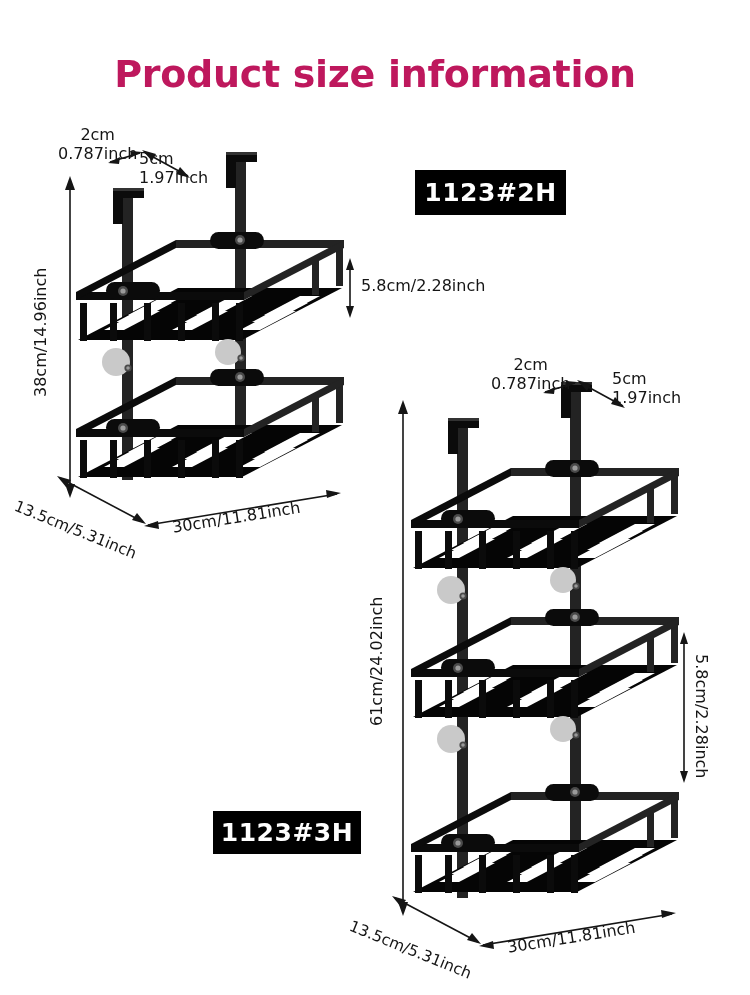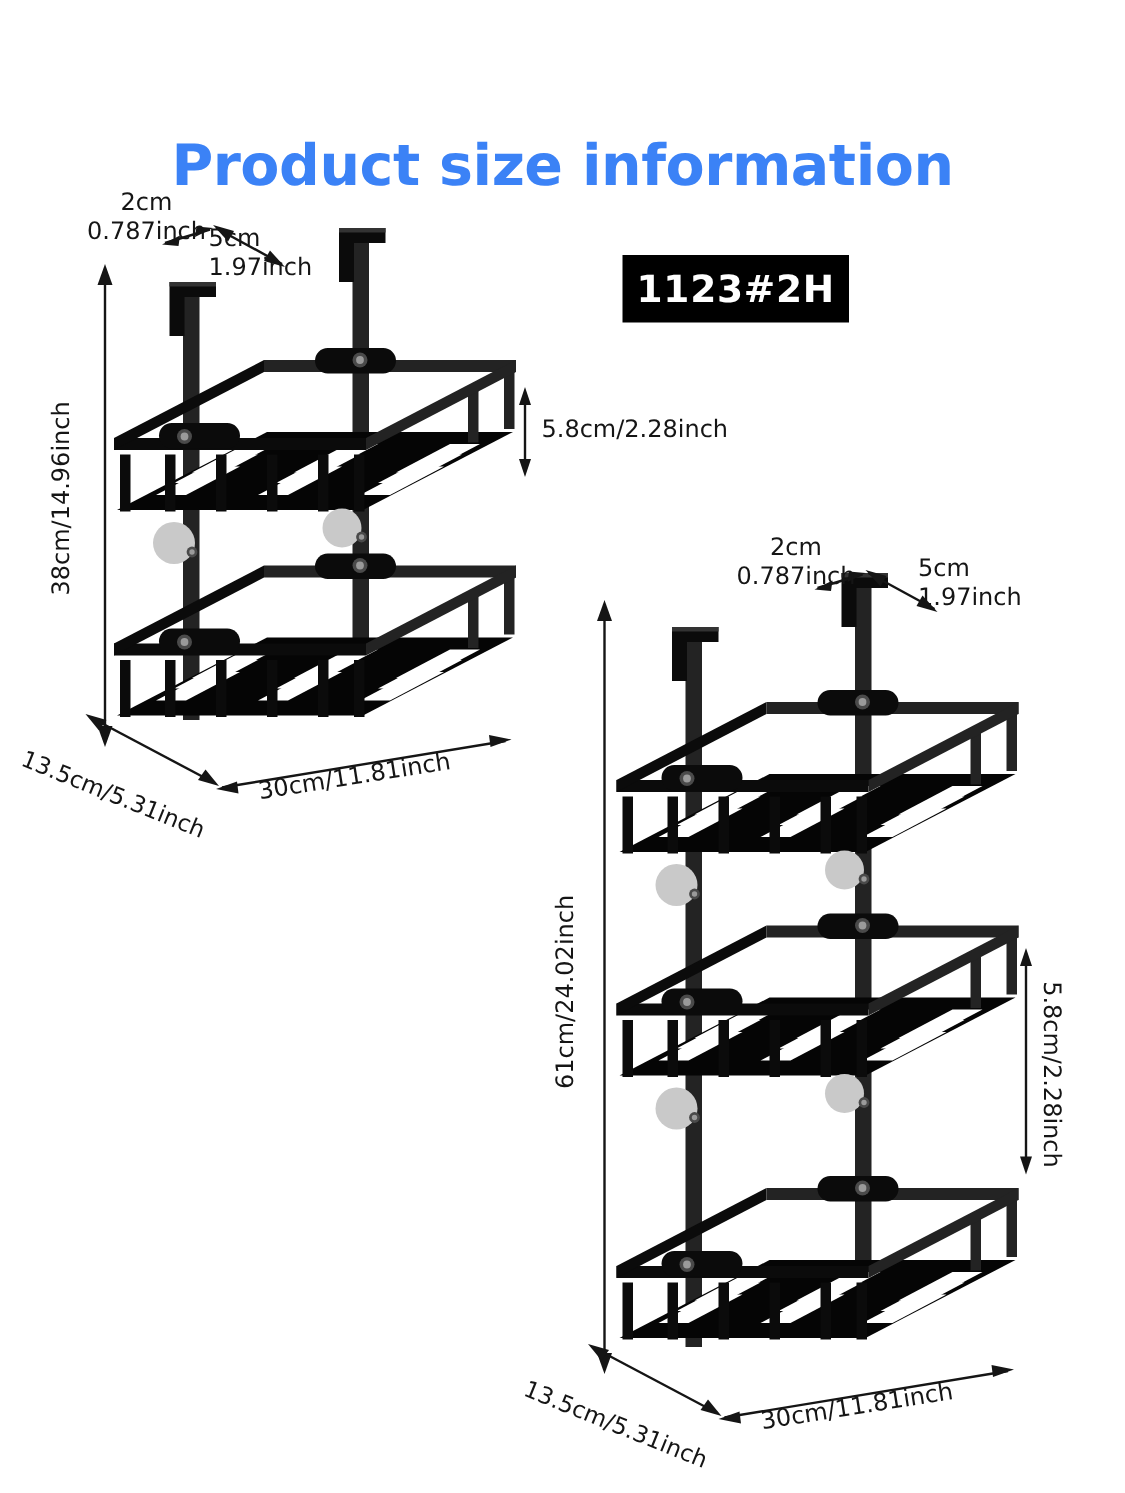--- a/index.html
+++ b/index.html
@@ -18,24 +18,23 @@
     overflow: hidden;
   }
   #page-title {
     position: absolute;
     left: 0;
     top: 52px;
     width: 750px;
     text-align: center;
     font-size: 38px;
     font-weight: bold;
-    color: #3b82f6;
+    color: #be185d;
     letter-spacing: -0.3px;
     white-space: nowrap;
-    margin-top: 36px;
   }
   .badge {
     position: absolute;
     background: #000000;
     color: #ffffff;
     font-size: 25px;
     font-weight: bold;
     display: flex;
     align-items: center;
     justify-content: center;
@@ -443,14 +442,15 @@
   </div>
   <div class="dim" style="left:612px; top:370px;">
     <span>5cm</span><br>
     <span>1.97inch</span>
   </div>
   <div class="dim" style="left:303px; top:652px; width:148px; text-align:center; transform:rotate(-90deg);">61cm/24.02inch</div>
   <div class="dim" style="left:627px; top:707px; width:148px; text-align:center; transform:rotate(90deg);">5.8cm/2.28inch</div>
   <div class="dim small" style="left:353px; top:918px; transform:rotate(22deg); transform-origin:left top;">13.5cm/5.31inch</div>
   <div class="dim" style="left:506px; top:939px; transform:rotate(-9deg); transform-origin:left top;">30cm/11.81inch</div>
 
+  <div class="badge" id="badge-3h">1123#3H</div>
 
 </div>
 
 </body></html>

